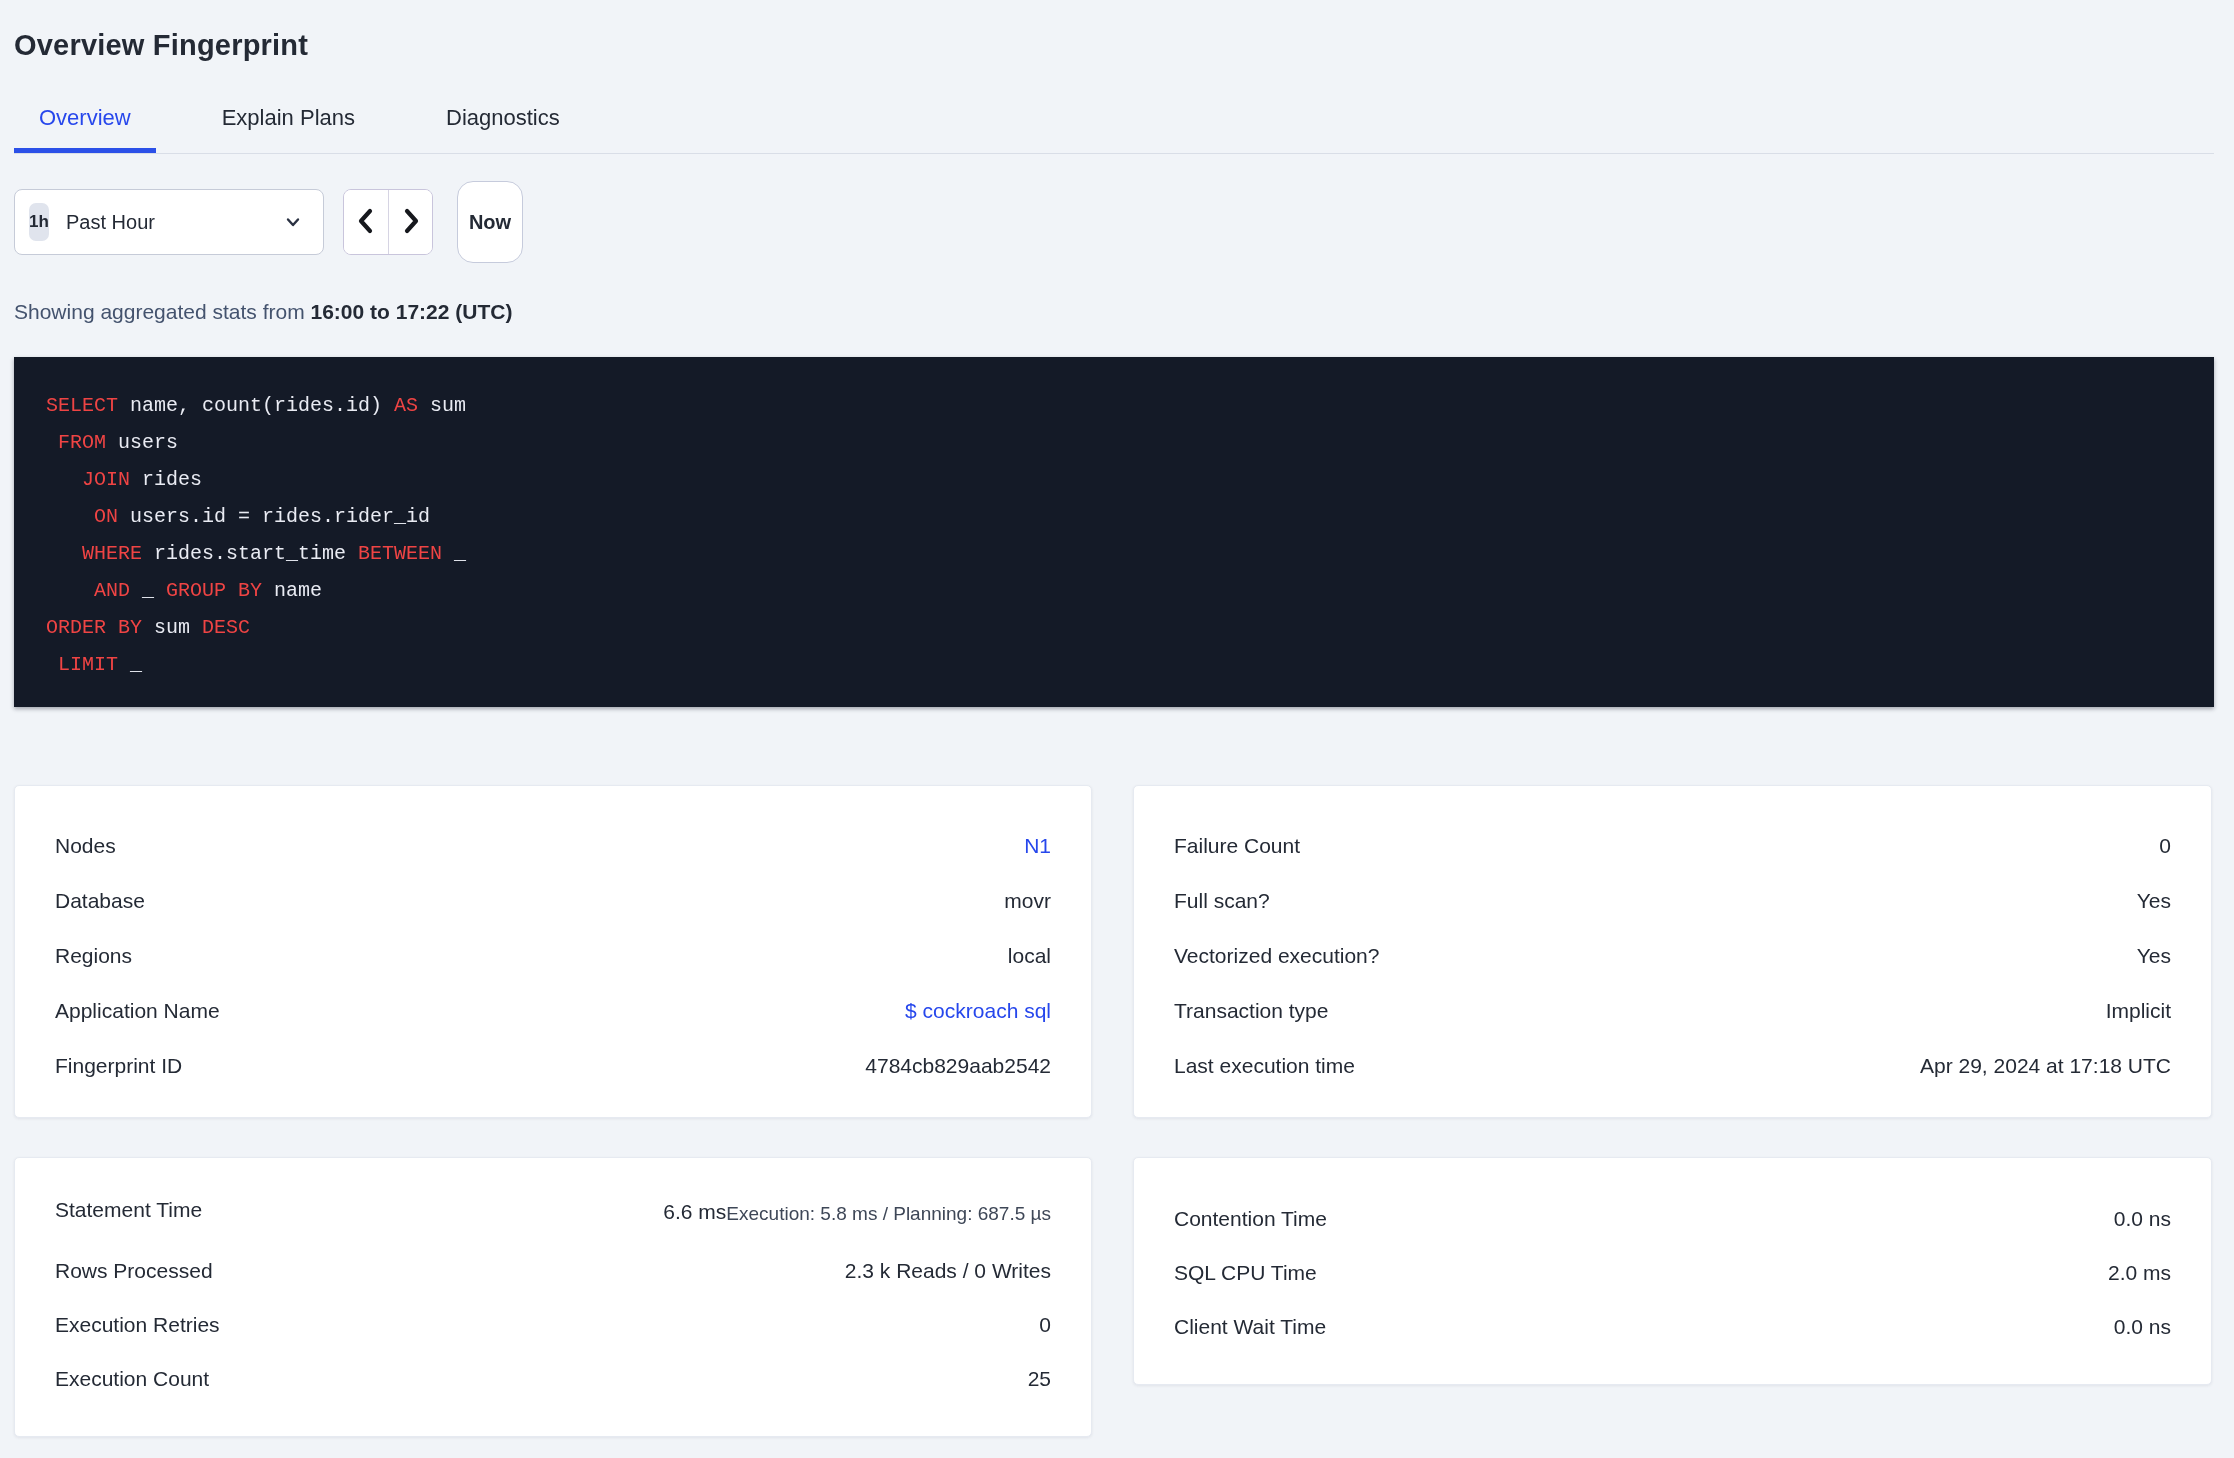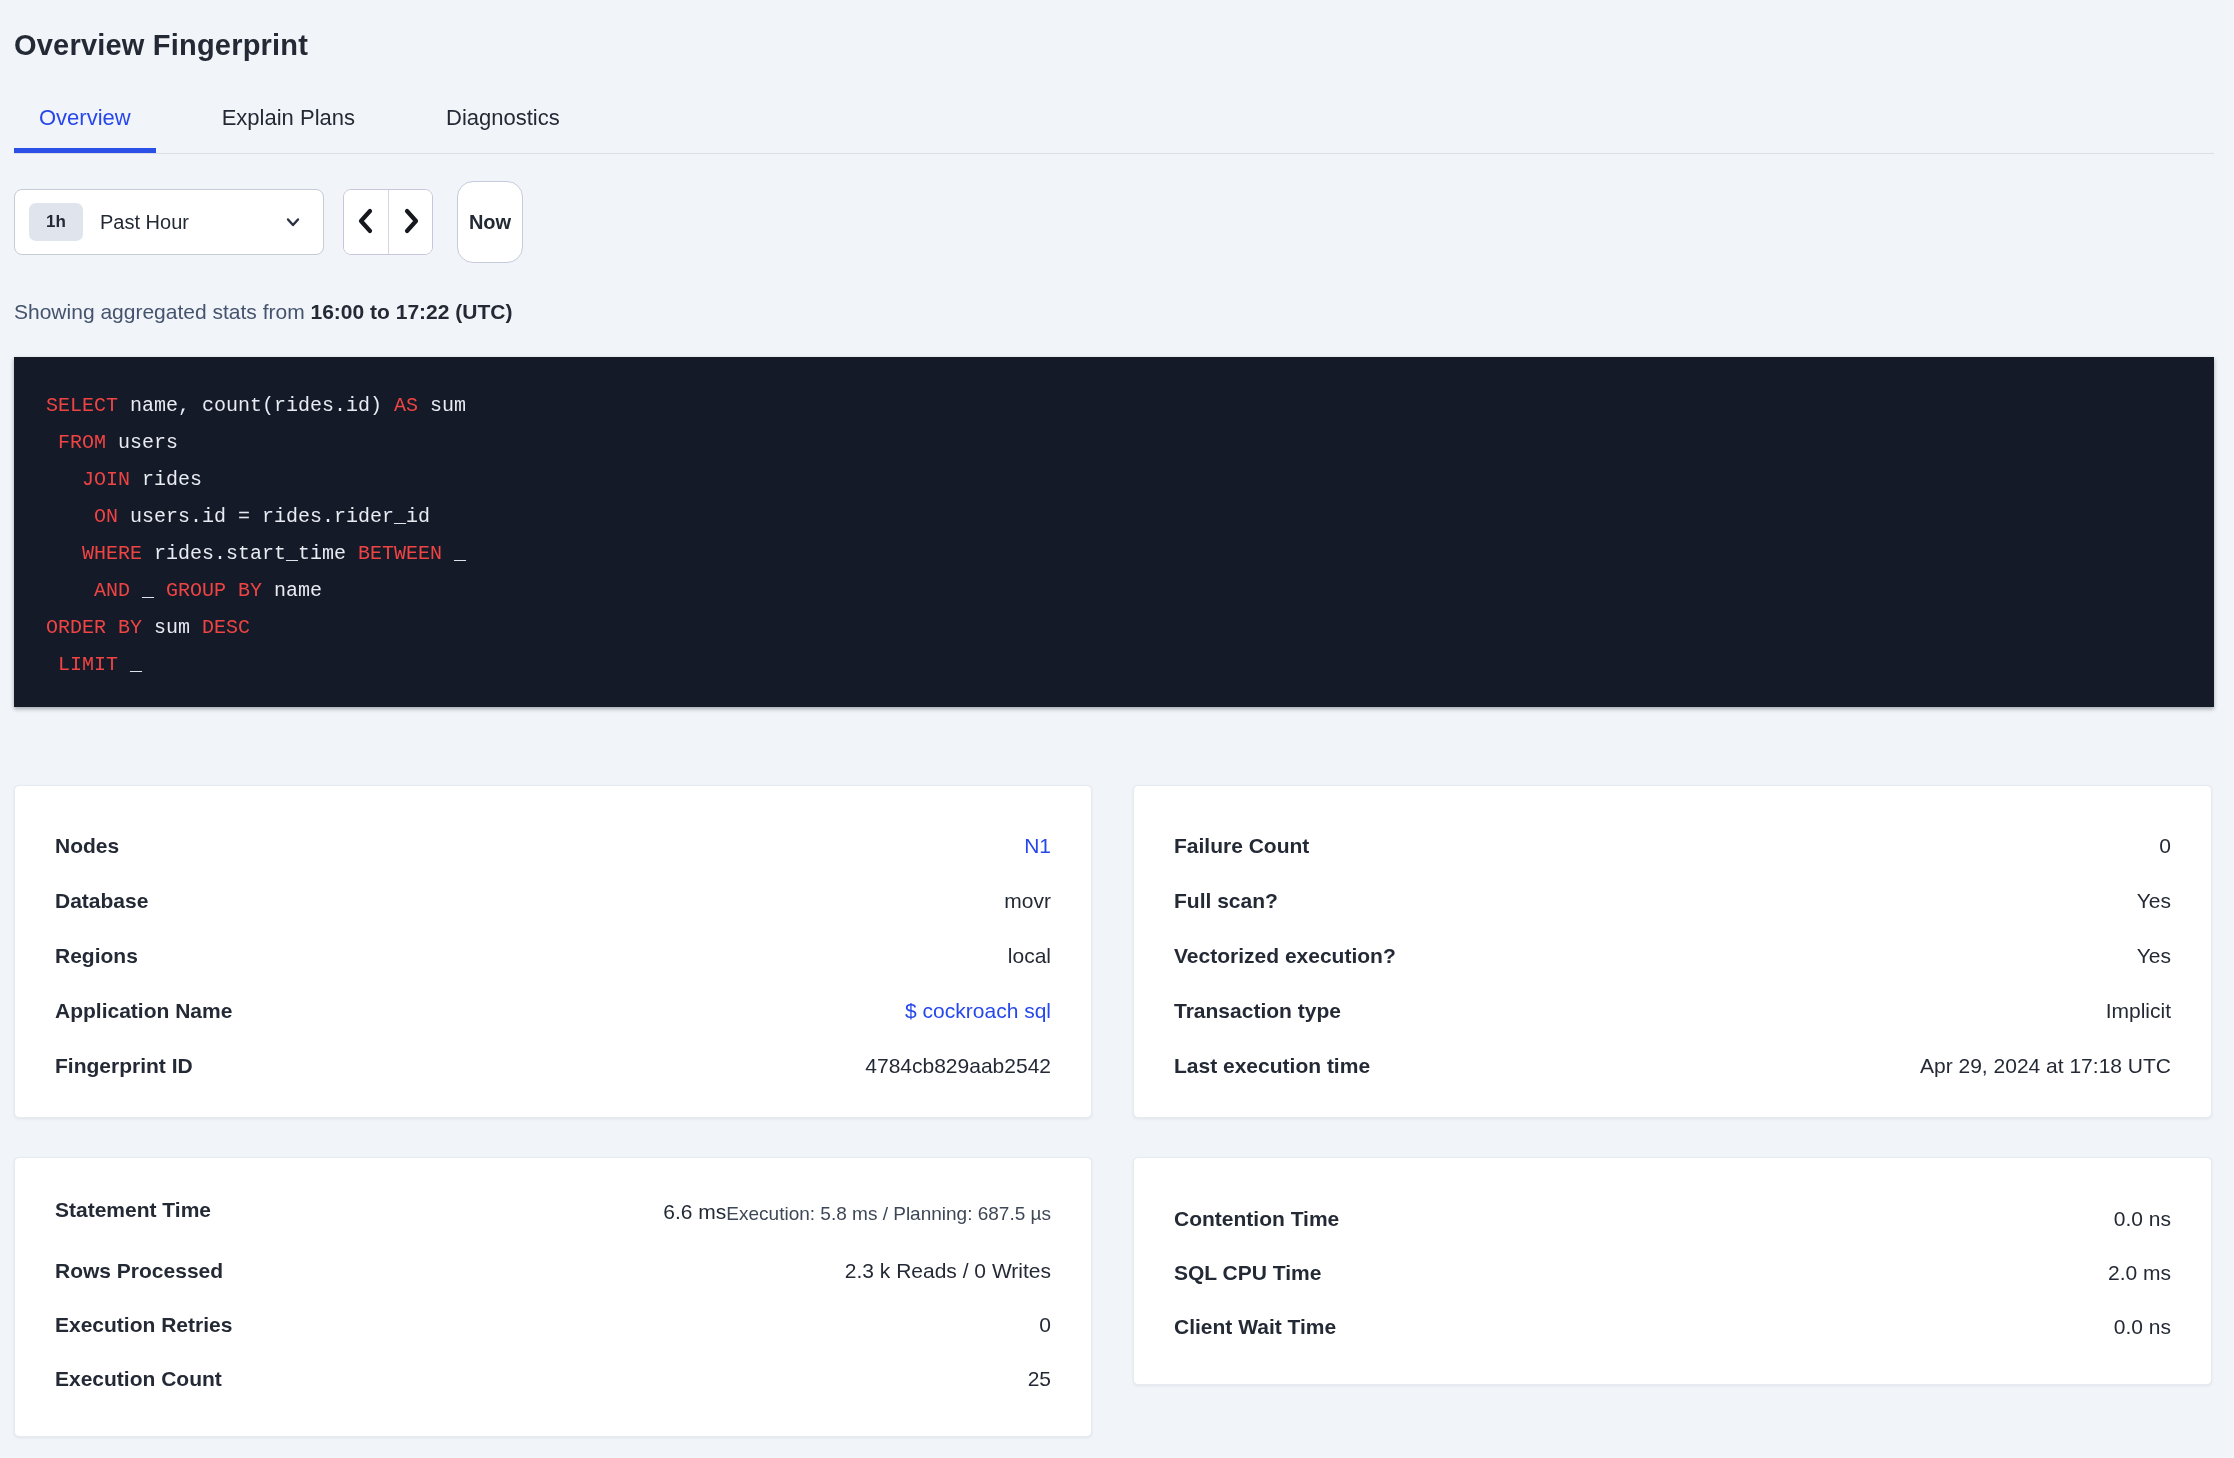--- a/index.html
+++ b/index.html
@@ -18,21 +18,21 @@
   .tab { font-size:22px; line-height:26px; padding:0 25px 17px; border-bottom:5px solid transparent; color:#242A35; cursor:pointer; }
   .tab.active { color:#2747EC; border-bottom-color:#2B50E8; }
 
   
   .controls { display:flex; align-items:center; margin-top:27px; }
   .time-selector {
     width:310px; height:66px; background:#fff; border:1px solid #C6CBD8; border-radius:8px;
     display:flex; align-items:center; padding:0 20px 0 14px; cursor:pointer;
   }
   .interval-badge {
-    width:54px; height:38px; background:#E0E4ED; border-radius:7px; font-size:17px; font-weight:bold;
+    width:20px; height:38px; background:#E0E4ED; border-radius:7px; font-size:17px; font-weight:bold;
     display:flex; align-items:center; justify-content:center; color:#242A35;
   }
   .range-label { font-size:20px; margin-left:17px; }
   .time-selector .caret { margin-left:auto; display:flex; }
   .arrow-group {
     margin-left:19px; height:66px; display:flex; background:#fff;
     border:1px solid #C9C5DC; border-radius:8px; overflow:hidden;
   }
   .arrow-btn { width:44px; height:100%; background:#fff; border:none; display:flex; align-items:center; justify-content:center; cursor:pointer; }
   .arrow-btn + .arrow-btn { border-left:1px solid #D6D4E3; }
@@ -57,21 +57,21 @@
   
   .cards { margin-top:78px; display:grid; grid-template-columns:1078px 1079px; column-gap:41px; row-gap:39px; align-items:start; }
   .card {
     background:#fff; border:1px solid #E6EAF1; border-radius:5px;
     box-shadow:0 1px 3px rgba(33,43,64,.08); padding:32px 40px 24px 40px;
   }
   .card.perf-left  { padding:38px 40px 30px 40px; }
   .card.perf-right { padding:34px 40px 30px 40px; }
   .row { height:55px; display:flex; align-items:center; justify-content:space-between; }
   .perf-left .row, .perf-right .row { height:54px; }
-  .lbl { font-size:21px; font-weight:bold; color:#242A35; }
+  .lbl { font-size:21px; font-weight:normal; color:#242A35; }
   .val { font-size:21px; color:#242A35; text-align:right; }
   .val.link { color:#2647EC; cursor:pointer; }
   .stmt-row { display:flex; justify-content:space-between; align-items:flex-start; }
   .stmt-row .lbl { line-height:28px; }
   .vcol { display:flex; flex-direction:row; align-items:flex-end; }
   .vcol .val { line-height:28px; }
   .vcol .sub { font-size:19px; line-height:24px; margin-top:6px; color:#3E4757; }
   .perf-left .rows-rest { margin-top:18px; }
 </style>
 </head>

